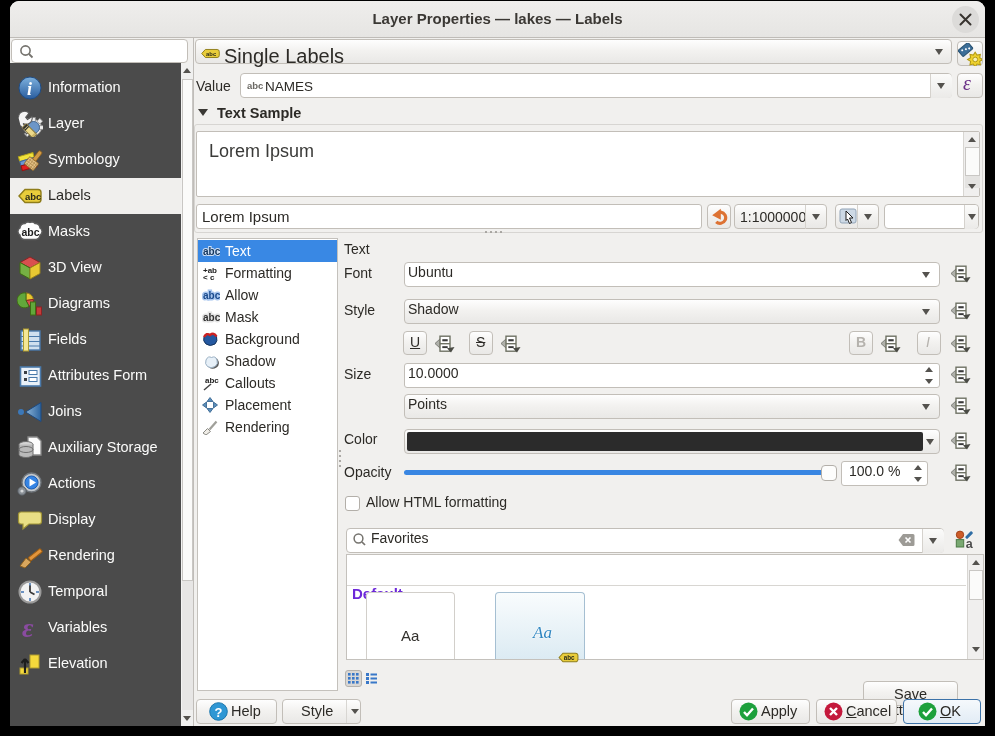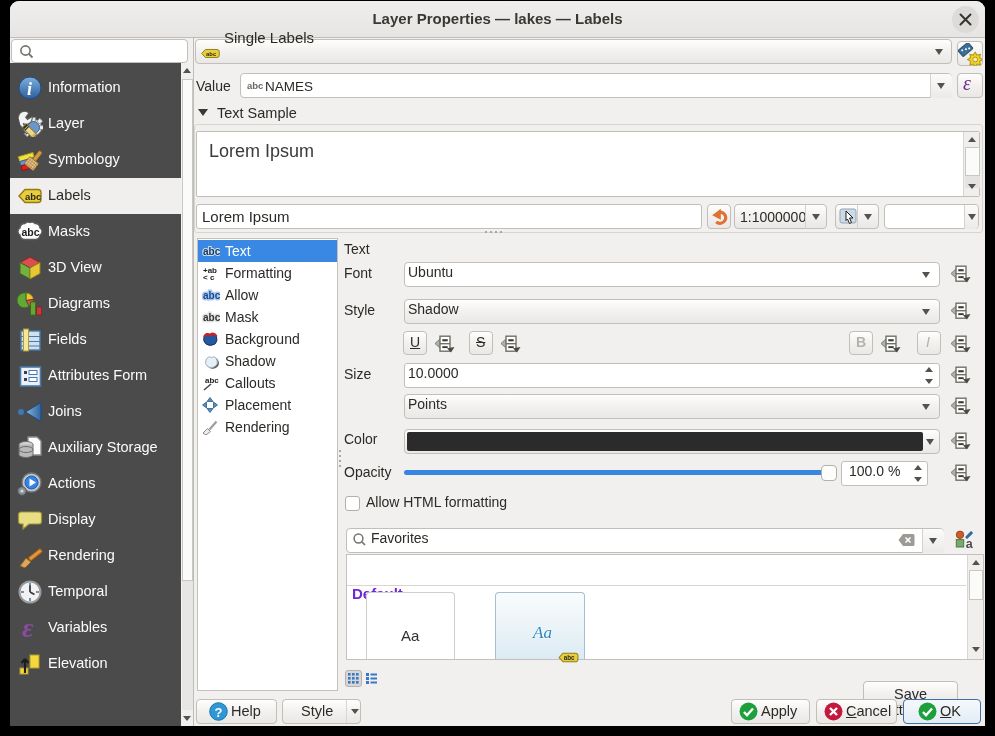--- a/index.html
+++ b/index.html
@@ -232,21 +232,21 @@
       <div class="dar a" style="left:2px;top:6px"></div>
     </div>
 
  <div class="a" style="left:183px;top:37px;width:792px;height:688px;background:#f1f0ee;border-left:1px solid #c0bdb9"></div>
 
  <div class="a btn" style="left:185px;top:38px;width:757px;height:25px"></div>
  <div class="a" id="tag-single" style="left:191px;top:44px"><svg width="19" height="11" viewBox="0 0 26 14">
         <path d="M1 7 L6 1.5 H22 a3 3 0 0 1 3 3 v5 a3 3 0 0 1 -3 3 H6 Z" fill="#e9cd3b" stroke="#8f7d1a" stroke-width="1.3"></path>
         <text x="7" y="10.5" font-size="8" font-weight="bold" fill="#2a2a1a" font-family="Liberation Sans">abc</text>
       </svg></div>
- <div class="a lbl" style="left:214px;top:28px;font-size:15px">Single Labels</div>
+ <div class="a lbl" style="left:214px;top:44px;font-size:20px">Single Labels</div>
  <div class="a arr" style="left:925px;top:48px"></div>
  <div class="a btn" style="left:947px;top:40px;width:26px;height:25px"></div>
  <svg class="a" style="left:948px;top:42px" width="24" height="23">
       <g transform="rotate(-40 7.5 6.5)">
         <rect x="1" y="2.5" width="13" height="8" rx="1" fill="#3c6e98" stroke="#28506f"></rect>
         <circle cx="4.5" cy="5" r="1" fill="#fff"></circle>
         <circle cx="8" cy="6.5" r="1" fill="#fff"></circle>
         <circle cx="11" cy="8" r="1" fill="#fff"></circle>
       </g>
       <g>
@@ -259,21 +259,21 @@
  <div class="a input" style="left:230px;top:72px;width:712px;height:25px;border-radius:4px"></div>
  <div class="a" style="left:920px;top:72.5px;width:22px;height:24px;border-left:1px solid #d5d2cd;background:linear-gradient(#fbfbfa,#ebeae8);border-radius:0 4px 4px 0">
       <div class="arr a" style="left:6px;top:9px"></div>
     </div>
  <div class="a" style="left:237px;top:79px;font-size:9.5px;font-weight:bold;color:#6b6964">abc</div>
  <div class="a lbl" style="left:255px;top:78px;font-size:13.5px">NAMES</div>
  <div class="a btn" style="left:947px;top:72px;width:26px;height:25px"></div>
  <div class="a" style="left:953px;top:71px;font-family:'Liberation Serif',serif;font-style:italic;font-size:20px;color:#6a2f87">ε</div>
 
  <div class="a" style="left:188px;top:108px;width:0;height:0;border-left:5.5px solid transparent;border-right:5.5px solid transparent;border-top:7px solid #3a3834"></div>
- <div class="a lbl" style="left:207px;top:104px;font-weight:normal;font-size:14.5px">Text Sample</div>
+ <div class="a lbl" style="left:207px;top:104px;font-weight:bold;font-size:14.5px">Text Sample</div>
  <div class="a" style="left:184px;top:123px;width:789px;height:109px;border:1px solid #d7d5d2;border-radius:3px"></div>
 
  <div class="a input" style="left:186px;top:130px;width:784px;height:66px;border-radius:2px"></div>
  <div class="a" style="left:199px;top:140px;font-size:18px;color:#3a3a38">Lorem Ipsum</div>
  <div class="a" style="left:953px;top:131px;width:16px;height:64px;background:#f0efee;border-left:1px solid #d8d6d2">
    <div class="uar a" style="left:4px;top:5px"></div>
    <div class="a" style="left:1px;top:15px;width:15px;height:29px;background:#fbfbfa;border:1px solid #c9c7c4"></div>
    <div class="a" style="left:1px;top:44px;width:15px;height:12px;background:#e4e3e1"></div>
    <div class="dar a" style="left:4px;top:52px"></div>
  </div>

